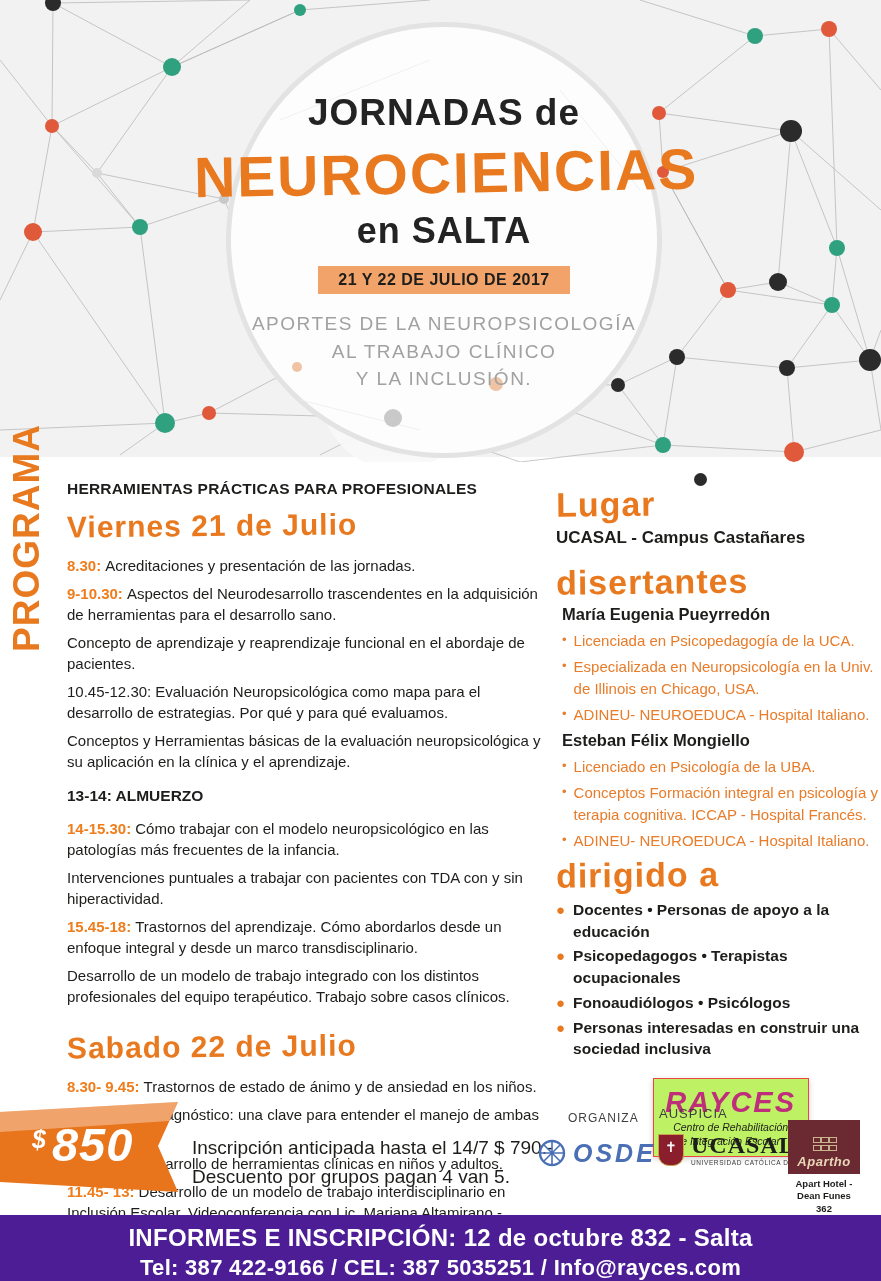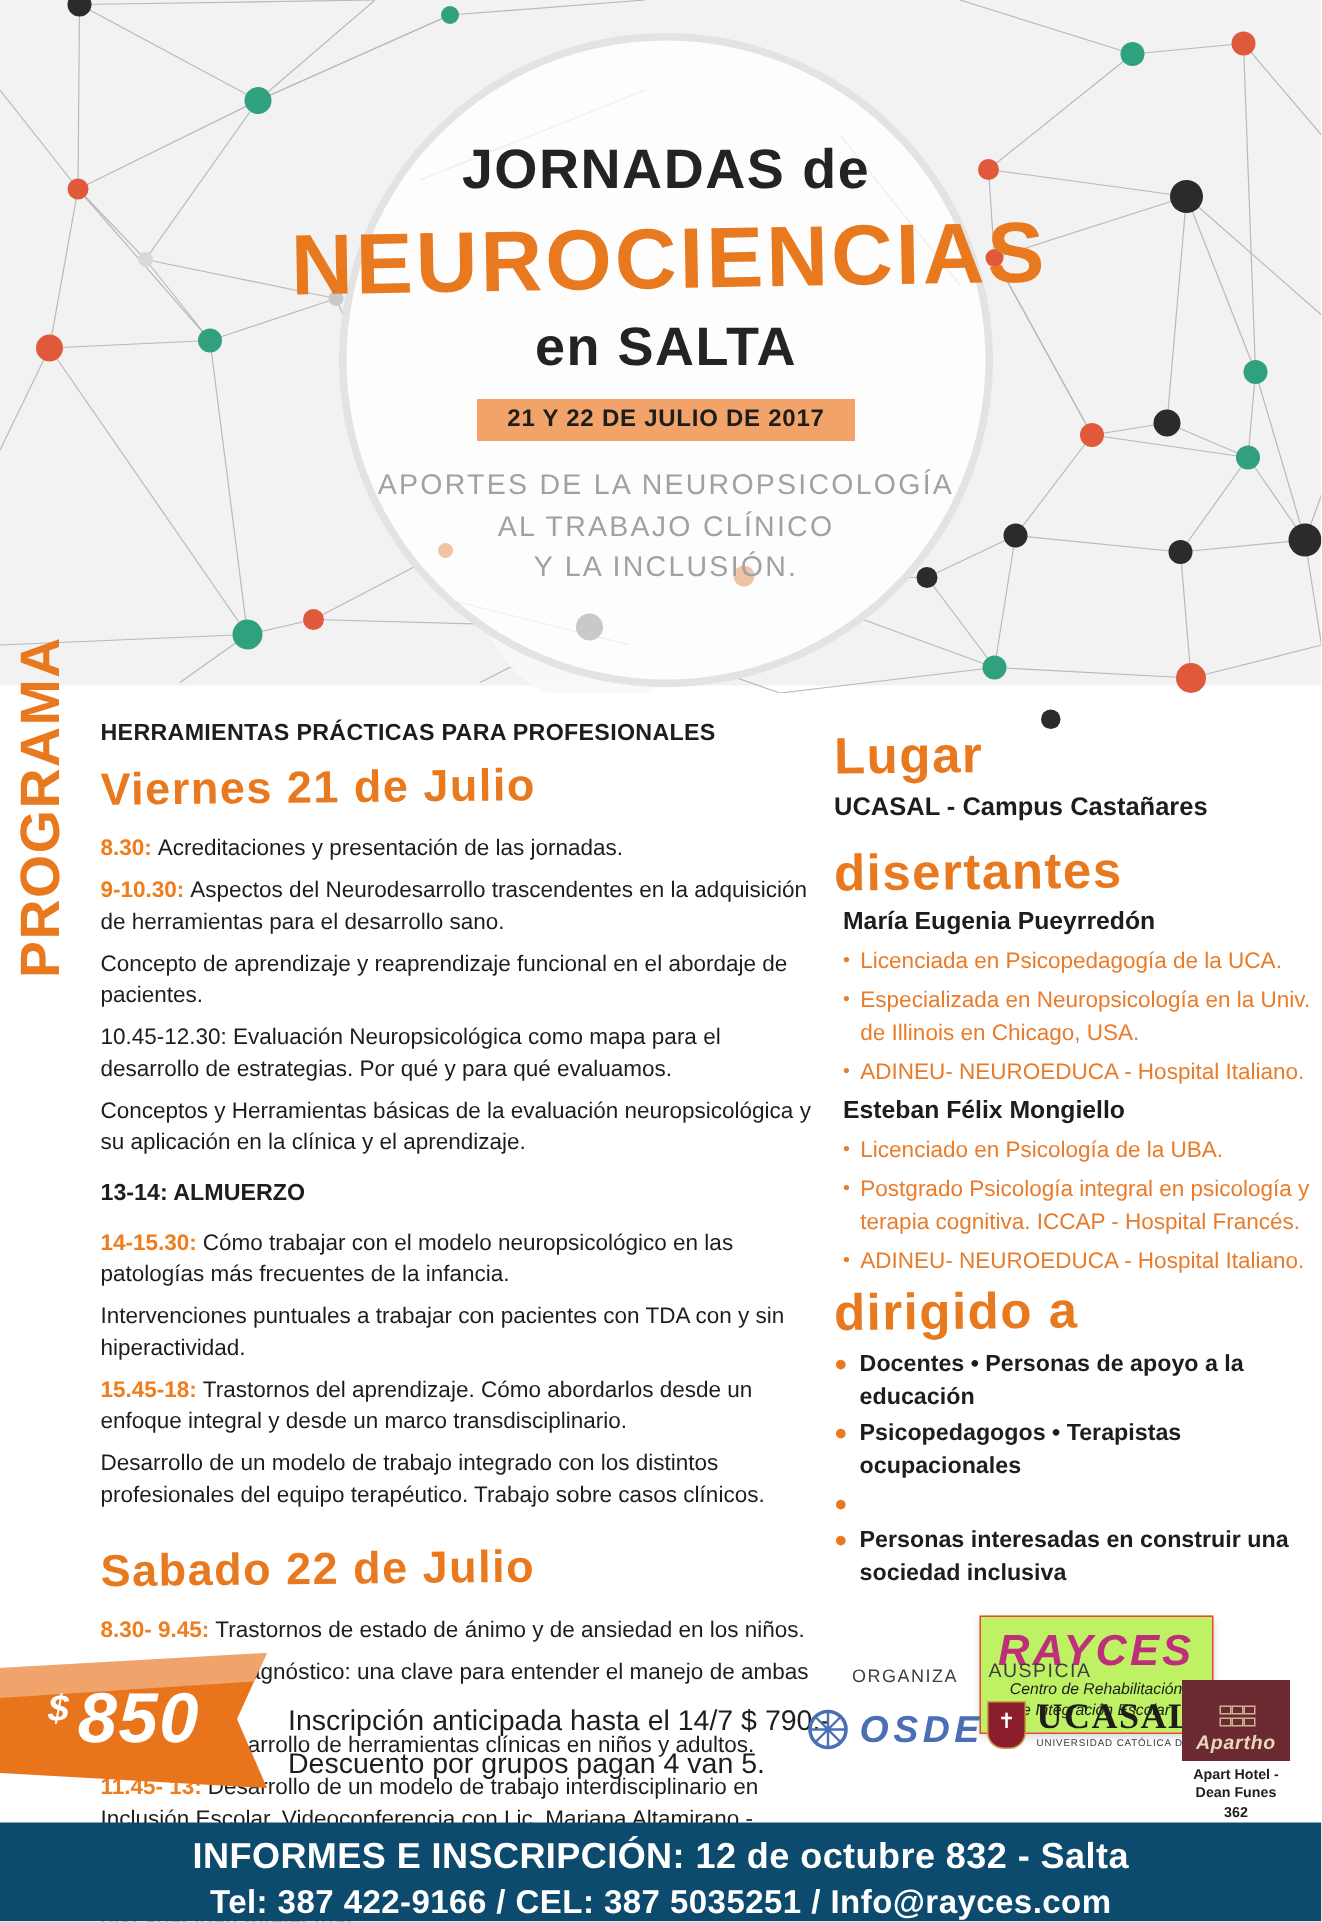--- a/index.html
+++ b/index.html
@@ -78,21 +78,21 @@
   .apartho{position:absolute;left:788px;top:1120px;width:72px;text-align:center;font-weight:bold;}
   .apartho-box{background:#6b2a32;color:#e8d8b8;width:72px;height:54px;display:flex;
                flex-direction:column;align-items:center;justify-content:flex-end;padding-bottom:5px;
                box-sizing:border-box;}
   .apartho-windows{display:grid;grid-template-columns:repeat(3,6px);gap:2px;margin-bottom:3px;}
   .apartho-windows span{display:block;width:6px;height:4px;border:1px solid #c9b58c;}
   .apartho-name{font-size:13px;letter-spacing:.5px;font-style:italic;}
   .apartho-caption{font-size:9.5px;color:#1d1d1b;margin-top:4px;line-height:1.3;white-space:pre-line;}
 
   
-  .footer{position:absolute;left:0;top:1215px;width:881px;height:66px;background:#0c4a6e;
+  .footer{position:absolute;left:0;top:1215px;width:881px;height:66px;background:#4c1d95;
           color:#fff;text-align:center;}
   .footer-line1{font-size:24px;font-weight:bold;margin-top:9px;letter-spacing:.3px;}
   .footer-line2{font-size:22px;font-weight:bold;margin-top:3px;letter-spacing:.3px;}
 </style>
 </head>
 <body>
 
 <div class="page">
 
   <svg class="header-band" viewBox="0 0 881 462" width="881" height="462" xmlns="http://www.w3.org/2000/svg">
@@ -267,40 +267,41 @@
     </ul>
 
     <div class="sp-name">Esteban Félix Mongiello</div>
     <ul class="sp-list">
       <li>
           <span class="dot">•</span>
           <span>Licenciado en Psicología de la UBA.</span>
         </li>
       <li>
           <span class="dot">•</span>
-          <span>Postgrado Psicología integral en psicología y terapia cognitiva. ICCAP - Hospital Francés.</span>
+          <span>Conceptos Formación integral en psicología y terapia cognitiva. ICCAP - Hospital Francés.</span>
         </li>
       <li>
           <span class="dot">•</span>
           <span>ADINEU- NEUROEDUCA - Hospital Italiano.</span>
         </li>
     </ul>
 
     <div class="hand h-hand">dirigido a</div>
     <ul class="aud-list">
       <li>
           <span class="dot">●</span>
           <span>Docentes • Personas de apoyo a la educación</span>
         </li>
       <li>
           <span class="dot">●</span>
           <span>Psicopedagogos • Terapistas ocupacionales</span>
         </li>
       <li>
           <span class="dot">●</span>
+          <span>Fonoaudiólogos • Psicólogos</span>
         </li>
       <li>
           <span class="dot">●</span>
           <span>Personas interesadas en construir una sociedad inclusiva</span>
         </li>
     </ul>
 
     <div class="organiza-row">
       <span class="organiza-label">ORGANIZA</span>
       <div class="rayces-box">

